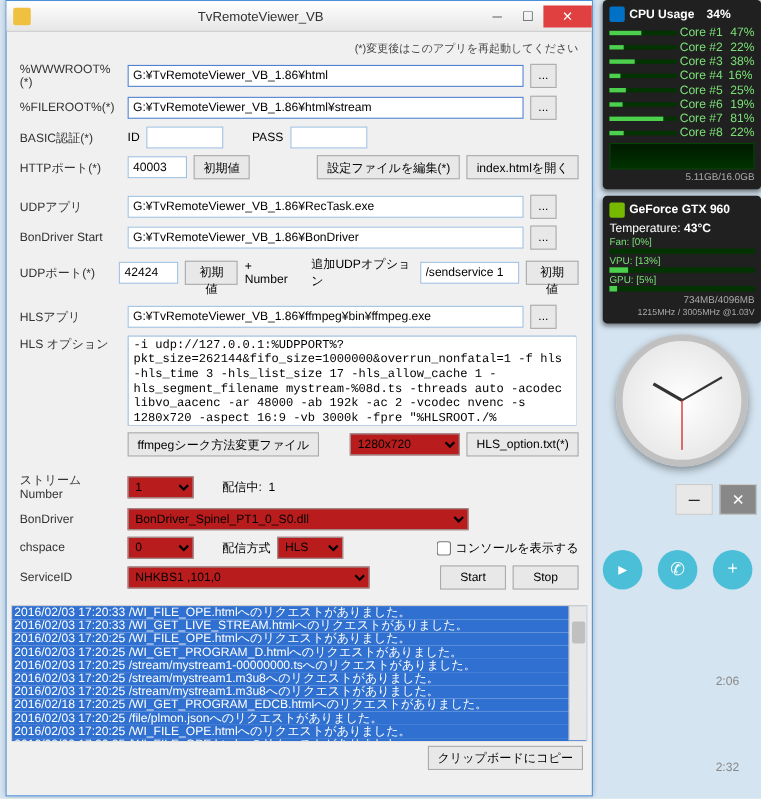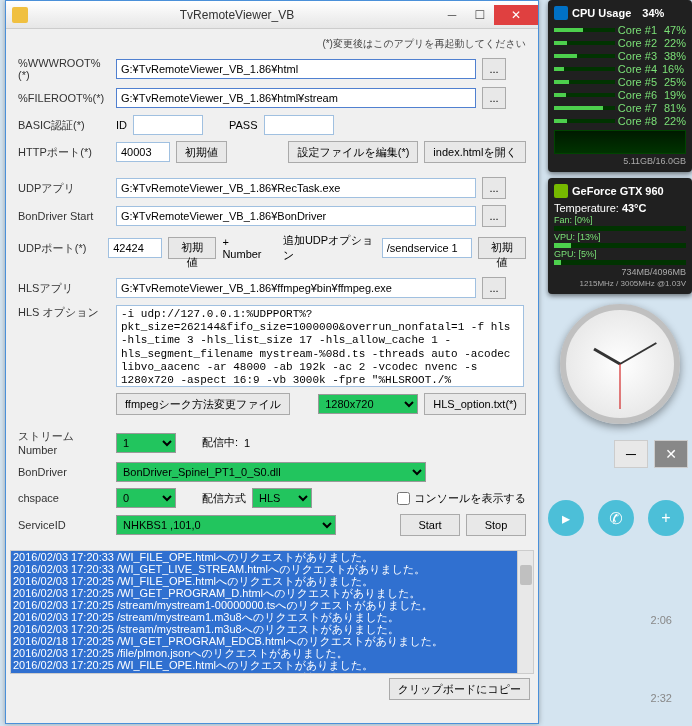--- a/index.html
+++ b/index.html
@@ -16,21 +16,21 @@
 .row{display:flex;align-items:center;margin-bottom:6px;gap:6px}
 .lbl{width:92px;font-size:11px;color:#333}
 .inp{border:1px solid #a0c0e0;background:#fff;padding:2px 4px;height:20px;font-size:11px}
 .inp.blue{border-color:#5080d0}
 .inp.w1{width:360px}
 .inp.w2{width:54px}
 .inp.w3{width:70px}
 .inp.w4{width:90px}
 .btn{background:#e8e8e8;border:1px solid #aaa;padding:2px 8px;height:22px;font-size:11px;cursor:pointer}
 .btn.sm{padding:2px 4px;width:24px}
-.sel{border:1px solid #999;background:#22c55e;padding:1px 2px;height:20px;font-size:11px}
+.sel{border:1px solid #999;background:#b91c1c;padding:1px 2px;height:20px;font-size:11px}
 .ta{border:1px solid #a0c0e0;background:#fff;padding:2px 4px;font-size:11px;width:408px;height:82px;resize:none;font-family:"Courier New",monospace;line-height:1.2}
 .hr{height:8px}
 .sel.w310{width:310px}
 .chk{display:flex;align-items:center;gap:4px}
 .log{margin:0 4px;border:1px solid #ccc;background:#fff;height:124px;overflow:auto;font-size:10px;line-height:12px}
 .log-line{background:#3070d0;color:#fff;white-space:nowrap;padding:0 2px}
 .gadgets{position:absolute;left:548px;top:0;width:144px}
 .gadget{background:#202020;border-radius:4px;padding:6px;margin-bottom:6px;color:#fff;font-size:10px;box-shadow:0 2px 5px rgba(0,0,0,.5)}
 .g-title{display:flex;align-items:center;gap:4px;font-weight:bold;font-size:11px;margin-bottom:4px}
 .intel-badge{width:14px;height:14px;background:#0071c5;border-radius:2px}

